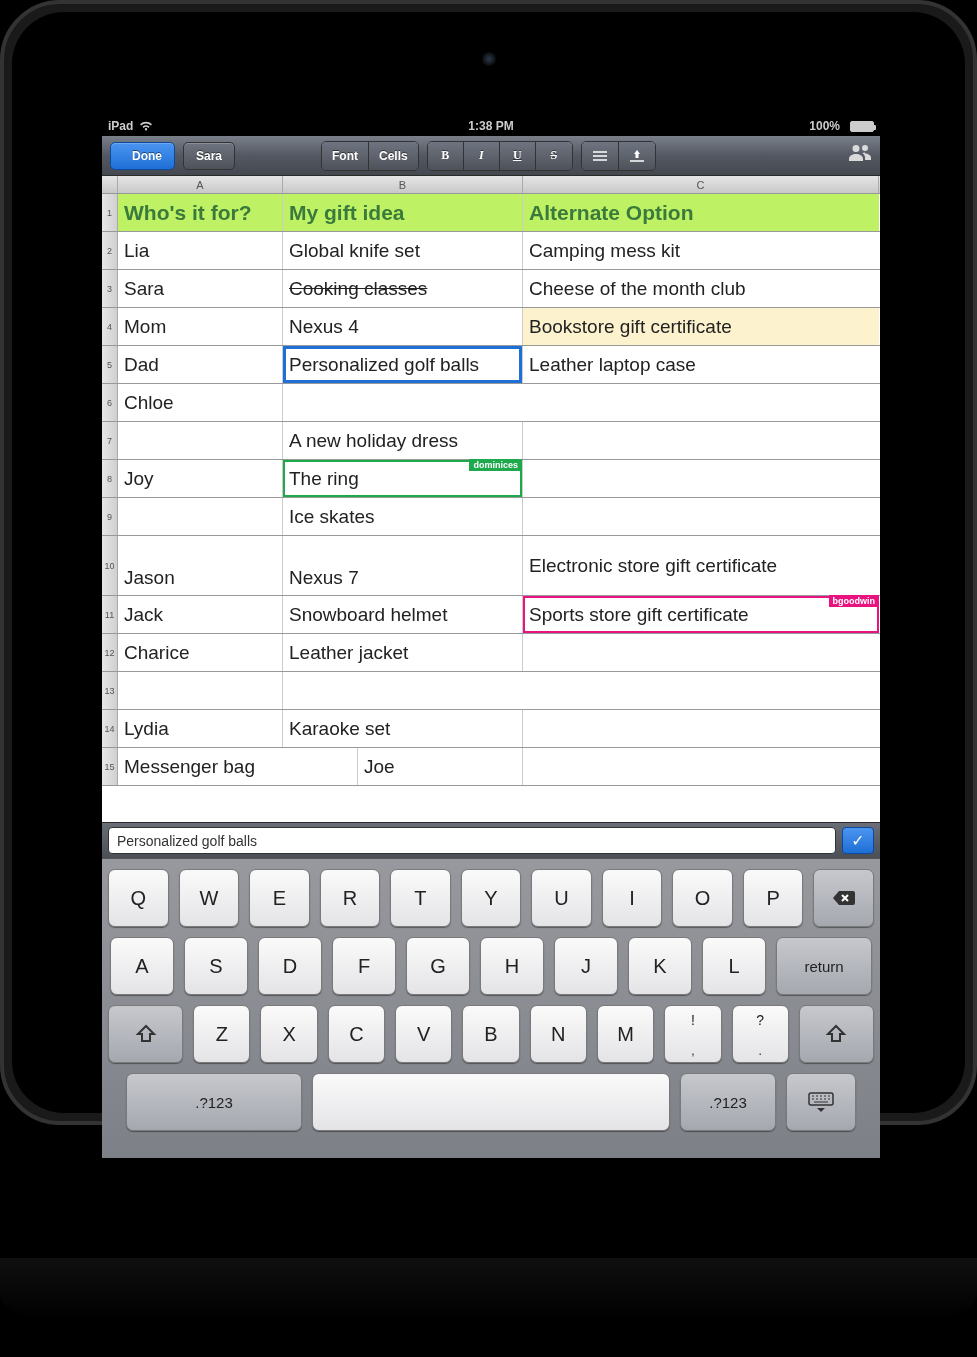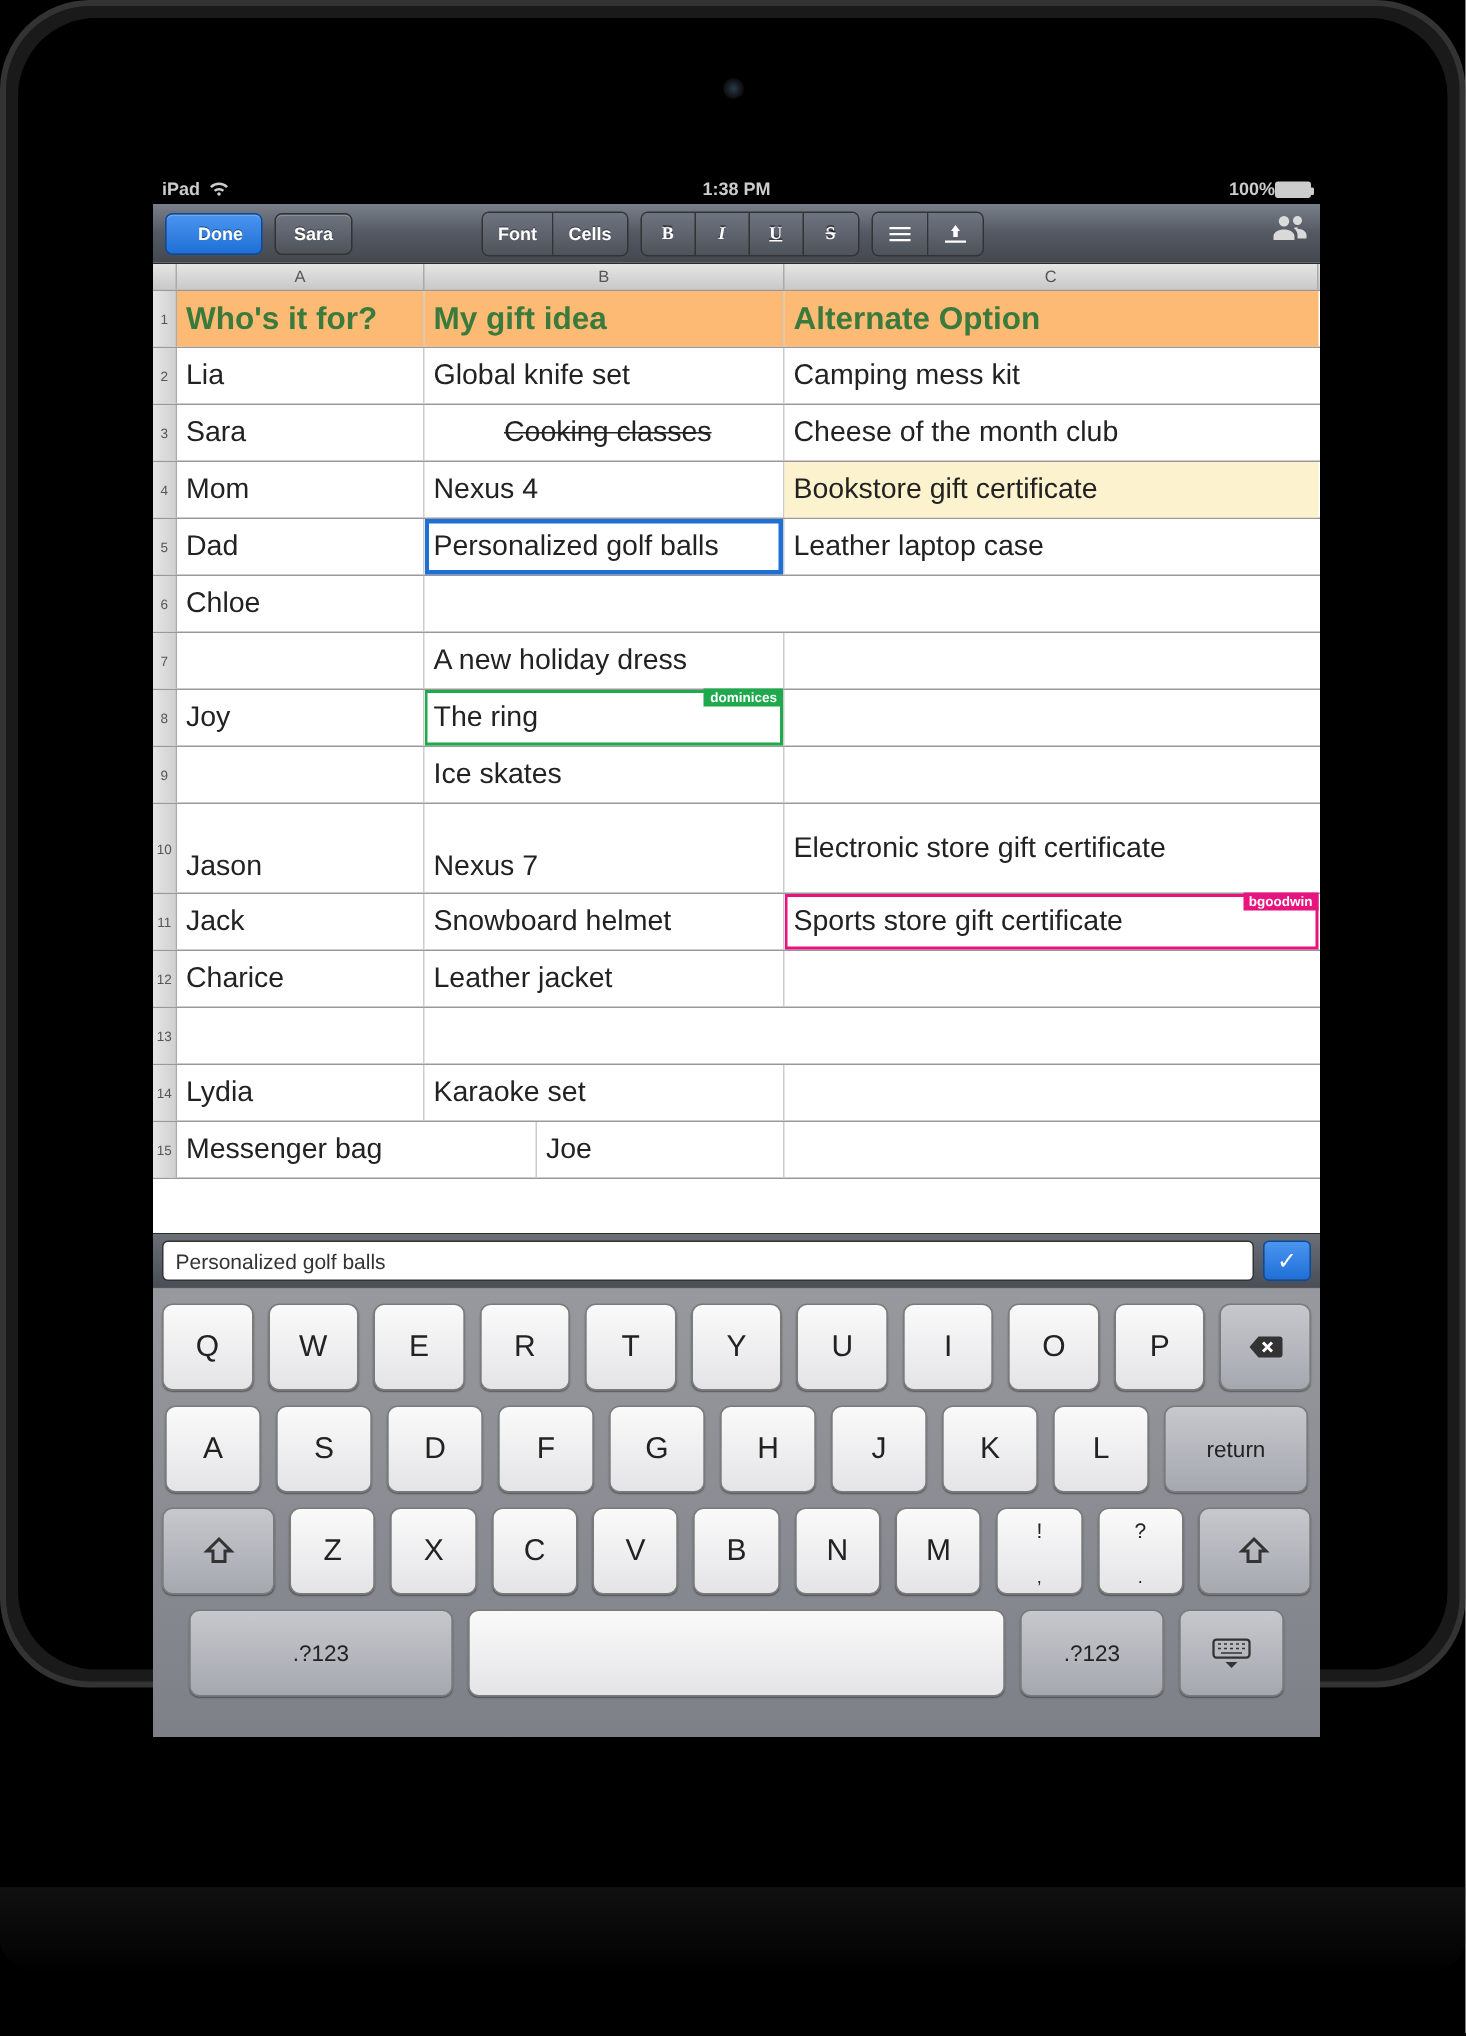--- a/index.html
+++ b/index.html
@@ -70,21 +70,21 @@
     background: #000;
     color: #ccc;
     font-size: 12px;
     display: flex;
     align-items: center;
     padding: 0 6px;
     font-weight: bold;
   }
   .status-left { display: flex; align-items: center; gap: 6px; flex: 1; }
   .status-center { flex: 0; white-space: nowrap; }
-  .status-right { display: flex; align-items: center; gap: 0; flex: 1; justify-content: flex-end; }
+  .status-right { display: flex; align-items: center; gap: 10px; flex: 1; justify-content: flex-end; }
   .wifi-icon svg { display: block; }
   .battery-icon {
     width: 24px; height: 11px;
     border: 1px solid #ccc;
     border-radius: 2px;
     position: relative;
     background: #ccc;
   }
   .battery-icon::after {
     content: "";
@@ -193,22 +193,22 @@
     justify-content: center;
   }
   .cell {
     border-right: 1px solid #ccc;
     padding: 6px 6px;
     display: flex;
     align-items: center;
     position: relative;
   }
   .cell.col-c { border-right: none; }
-  .hdr-bg .cell { background: #fdba74; color: #3a7a3c; font-weight: bold; font-size: 21px; }
-  .strike { text-decoration: line-through; margin-left: 47px; }
+  .hdr-bg .cell { background: #bef264; color: #3a7a3c; font-weight: bold; font-size: 21px; }
+  .strike { text-decoration: line-through; }
   .hl-yellow { background: #fdf2ce; }
   .row10 { min-height: 60px; }
   .sel-blue {
     box-shadow: inset 0 0 0 3px #1e6fd6;
     z-index: 2;
   }
   .sel-green {
     box-shadow: inset 0 0 0 2px #1fa94d;
     z-index: 2;
   }

